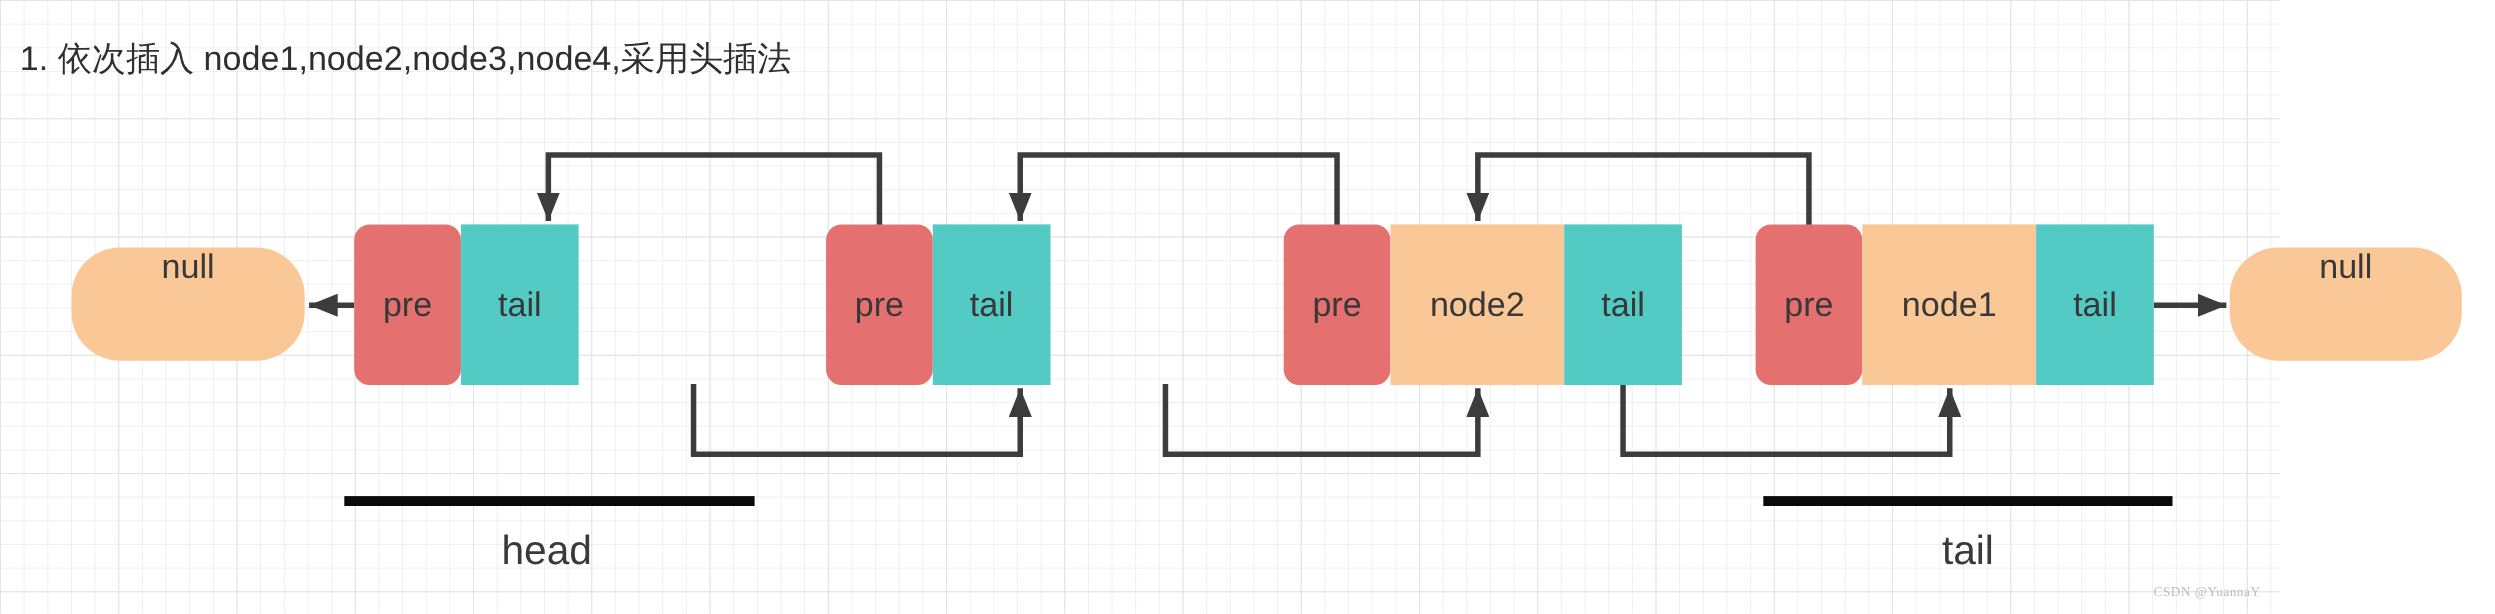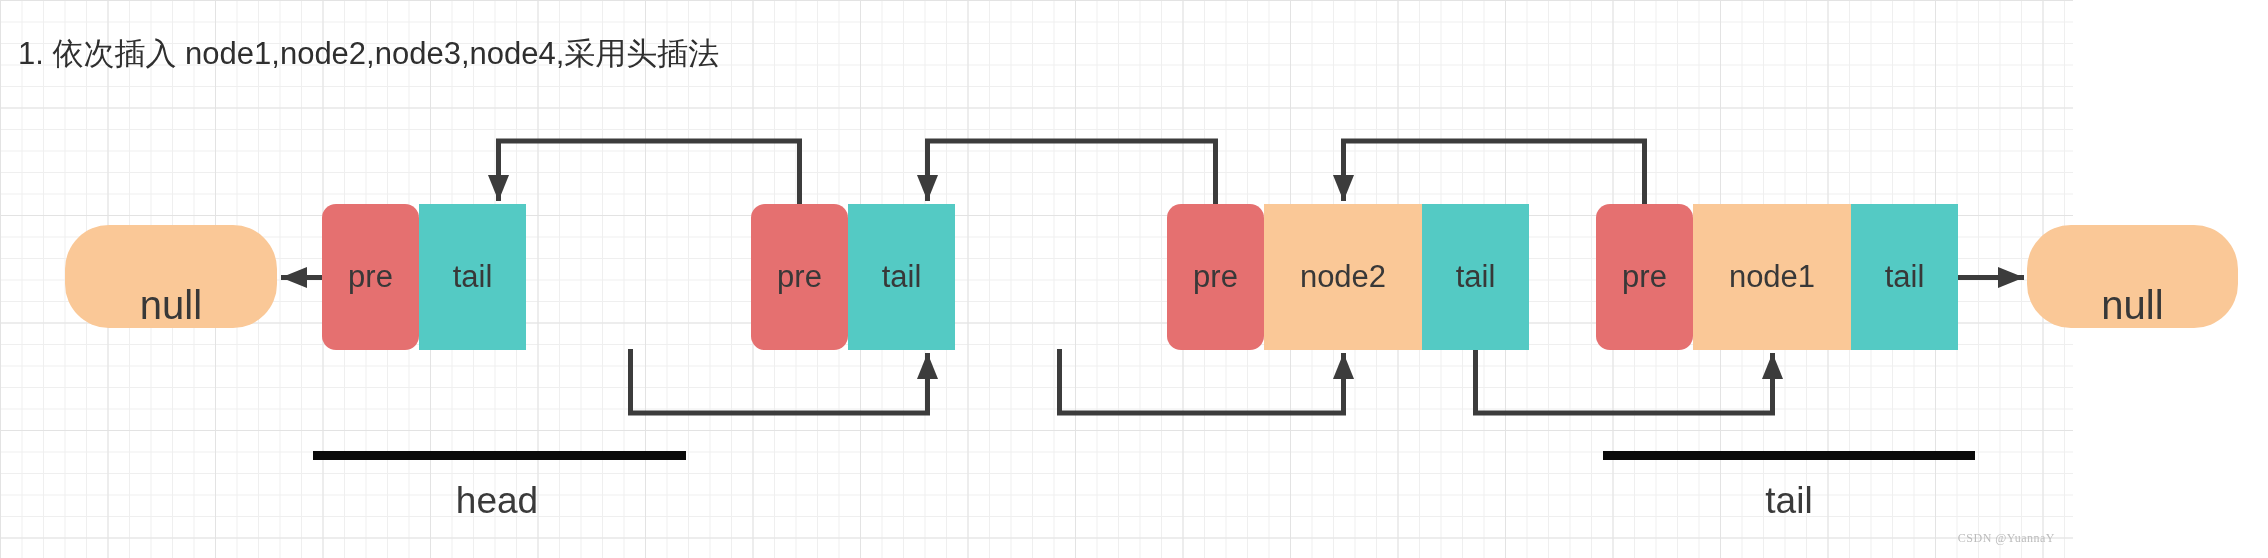--- a/index.html
+++ b/index.html
@@ -29,22 +29,22 @@
   .cell{
     display:flex;align-items:center;justify-content:center;
     font-size:31px;color:#383838;height:100%;
   }
   .cell-pre{width:97px;background:#e57070;border-radius:14px;}
   .cell-val{width:158px;background:#fac897;}
   .cell-tail{width:107px;background:#54cac4;}
   .pill{
     position:absolute;top:225px;height:103px;width:212px;
     background:#fac897;border-radius:44px;
-    display:flex;align-items:flex-end;justify-content:center;
-    font-size:40px;color:#383838;
+    display:flex;align-items:flex-start;justify-content:center;
+    font-size:31px;color:#383838;
   }
   .pill-left{left:65px;}
   .pill-right{left:2027px;width:211px;}
   .bar{position:absolute;top:451px;height:9px;background:#0a0a0a;}
   .bar-head{left:313px;width:373px;}
   .bar-tail{left:1603px;width:372px;}
   .bar-label{
     position:absolute;top:480px;width:200px;text-align:center;
     font-size:37px;color:#3a3a3a;
   }

